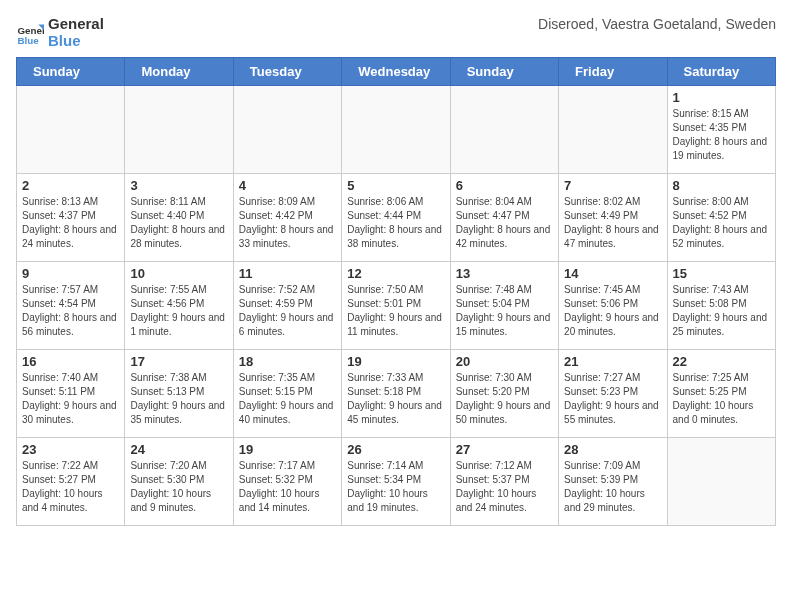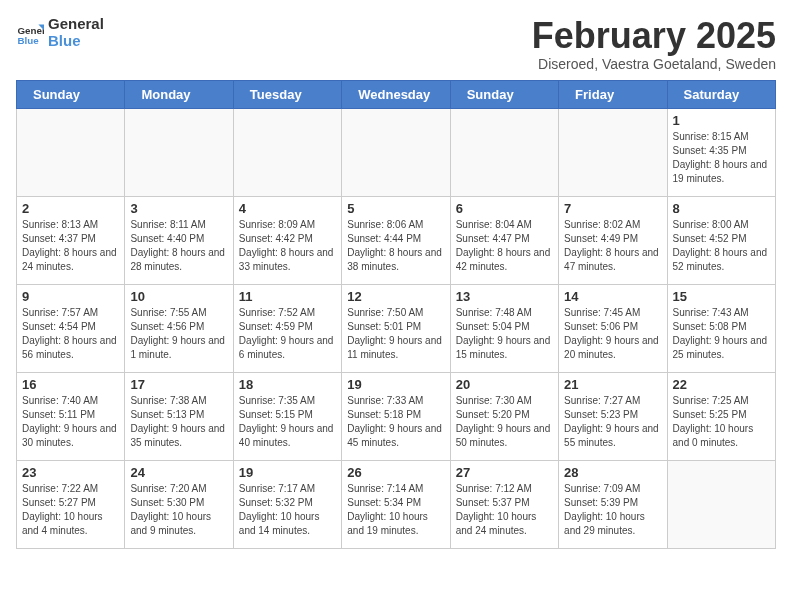--- a/index.html
+++ b/index.html
@@ -88,21 +88,20 @@
       <text x="2" y="22" font-size="14" font-weight="bold" fill="#333">General</text>
       <text x="2" y="36" font-size="14" font-weight="bold" fill="#4a90d9">Blue</text>
       <polygon points="32,8 40,8 40,16" fill="#4a90d9"></polygon>
     </svg>
     <div>
       <div style="font-size:15px;font-weight:bold;color:#333;line-height:1.1">General</div>
       <div style="font-size:15px;font-weight:bold;color:#4a90d9;line-height:1.1">Blue</div>
     </div>
   </div>
   <div class="title-area">
-    <div class="month-title">February 2025</div>
     <div class="subtitle">Diseroed, Vaestra Goetaland, Sweden</div>
   </div>
 </div>
 
 <table class="calendar">
   <thead>
     <tr>
     <th>Sunday</th>
         <th>Monday</th>
         <th>Tuesday</th>

